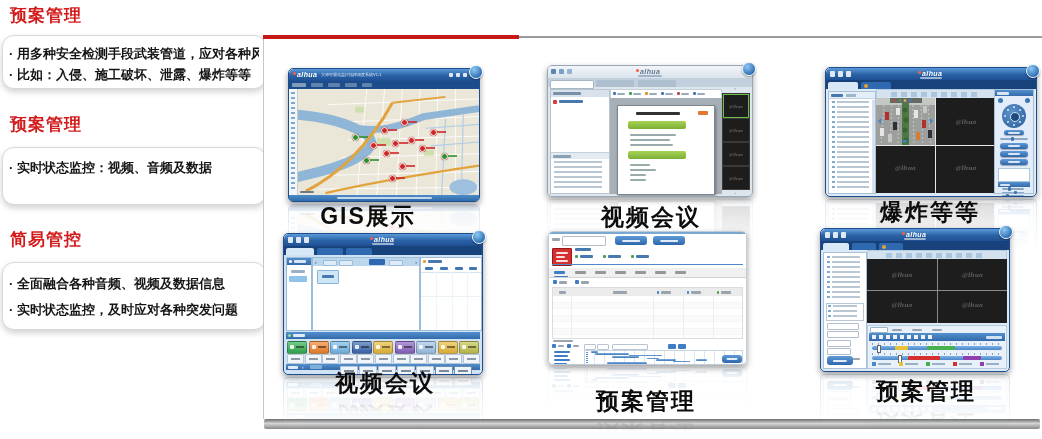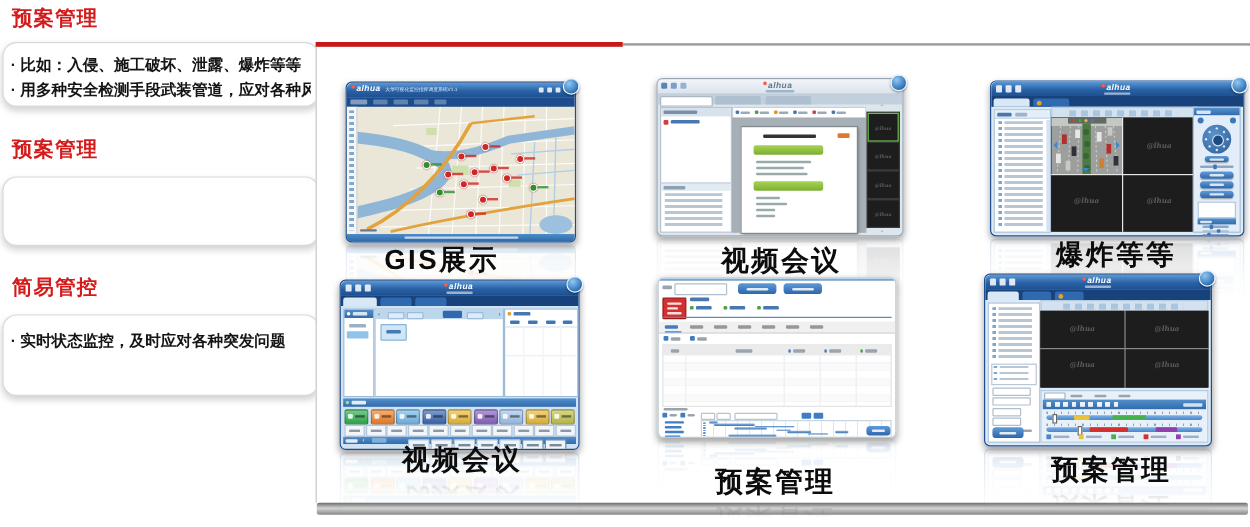--- a/index.html
+++ b/index.html
@@ -60,30 +60,32 @@
   .btn-blue{position:absolute;border-radius:3px;background:linear-gradient(#5f9bd8,#2d66aa)}
   .btn-blue::after{content:"";position:absolute;left:50%;top:50%;width:55%;height:2px;transform:translate(-50%,-50%);background:rgba(255,255,255,.85);border-radius:1px}
   .gray-bar{background:#9aa4ae;border-radius:1px;position:absolute}
   .blue-bar{background:#3f7dc4;border-radius:1px;position:absolute}
 </style>
 </head>
 <body>
 
 <h2 class="sb-h" style="top:4px">预案管理</h2>
 <div class="sb-box" style="top:35px;height:54px">
+  <div class="bul">用多种安全检测手段武装管道，应对各种风</div>
   <div class="bul">比如：入侵、施工破坏、泄露、爆炸等等</div>
-  <div class="bul">用多种安全检测手段武装管道，应对各种风</div>
 </div>
 
 <h2 class="sb-h" style="top:113px">预案管理</h2>
 <div class="sb-box" style="top:147px;height:58px;padding-top:9px">
+  <div class="bul">实时状态监控：视频、音频及数据</div>
 </div>
 
 <h2 class="sb-h" style="top:228px">简易管控</h2>
 <div class="sb-box lh25" style="top:262px;height:68px;padding-top:8px">
+  <div class="bul">全面融合各种音频、视频及数据信息</div>
   <div class="bul">实时状态监控，及时应对各种突发问题</div>
 </div>
 
 <div class="panel"></div>
 <div class="line-red"></div>
 <div class="line-gray"></div>
 <div class="bbar"></div>
 
 <div class="win" style="left:288px;top:68px;width:192px;height:134px">
   <div class="globe"></div>

